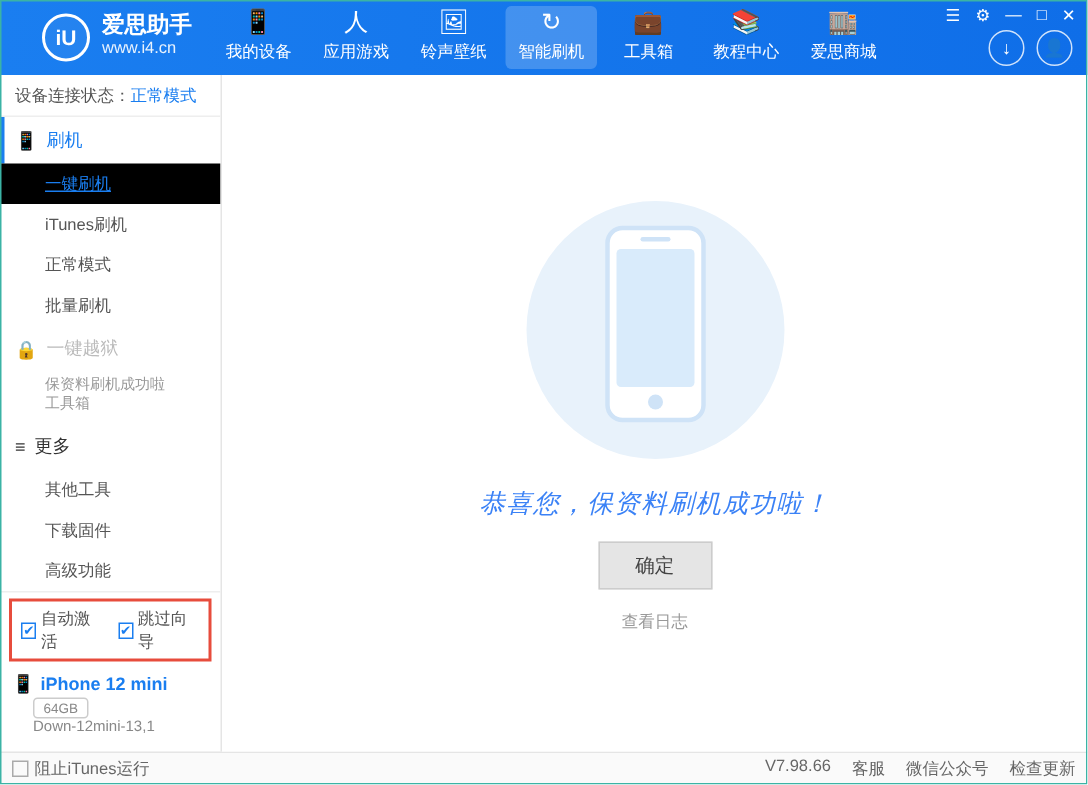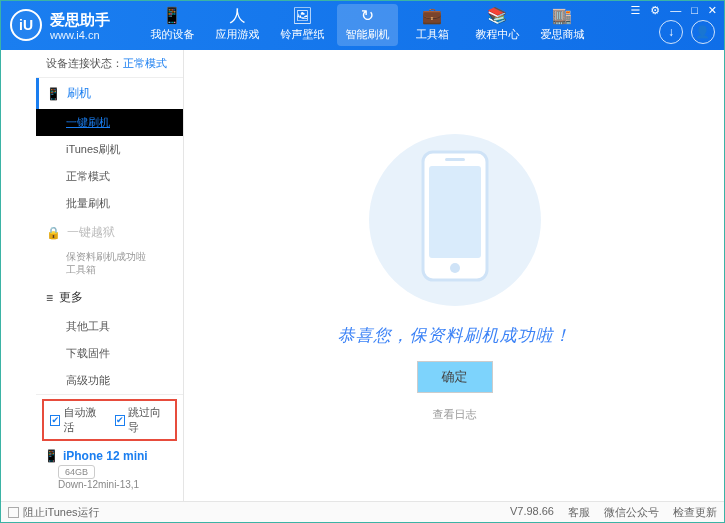--- a/index.html
+++ b/index.html
@@ -5,21 +5,21 @@
 * { margin: 0; padding: 0; box-sizing: border-box; font-family: "Microsoft YaHei", Arial, sans-serif; }
 body { background: #fff; width: 725px; height: 523px; overflow: hidden; position: relative; }
 
 .titlebar {
   height: 50px;
   background: linear-gradient(90deg, #1a7ef0 0%, #0f6ee8 100%);
   display: flex;
   align-items: center;
   color: #fff;
 }
-.logo-wrap { display: flex; align-items: flex-end; padding: 0 12px 0 10px; min-width: 140px; }
+.logo-wrap { display: flex; align-items: flex-start; padding: 0 12px 0 28px; min-width: 140px; }
 .logo-circle {
   width: 32px; height: 32px; border-radius: 50%;
   border: 2px solid #fff; display: flex; align-items: center; justify-content: center;
   font-weight: bold; font-size: 14px; margin-right: 8px;
   background: rgba(255,255,255,0.05);
 }
 .logo-text { display: flex; flex-direction: column; line-height: 1.1; }
 .logo-name { font-size: 15px; font-weight: bold; }
 .logo-url { font-size: 11px; opacity: 0.9; }
 
@@ -30,21 +30,21 @@
 }
 .nav-item.active { background: rgba(255,255,255,0.2); border-radius: 4px; margin: 4px 2px; width: 61px; height: 42px; }
 .nav-icon { font-size: 16px; line-height: 1; }
 
 .sys-controls { position: absolute; top: 4px; right: 6px; display: flex; gap: 6px; font-size: 11px; color: #fff; }
 .sys-ctrl { cursor: pointer; padding: 0 2px; }
 
 .right-circles { position: absolute; right: 10px; top: 20px; display: flex; gap: 8px; }
 .circle-btn { width: 24px; height: 24px; border: 1.5px solid rgba(255,255,255,0.8); border-radius: 50%; display: flex; align-items: center; justify-content: center; font-size: 12px; cursor: pointer; }
 
-.body-wrap { display: flex; height: calc(100% - 50px - 22px); margin-left: 36px; }
+.body-wrap { display: flex; height: calc(100% - 50px - 22px); }
 .sidebar { width: 148px; border-right: 1px solid #e5e5e5; font-size: 12px; color: #555; overflow: hidden; }
 .conn-status { padding: 6px 10px; font-size: 11px; border-bottom: 1px solid #eee; }
 .conn-mode { color: #1a7ef0; }
 
 .side-section-hdr { display: flex; align-items: center; gap: 6px; padding: 7px 10px; font-size: 12px; color: #333; }
 .side-section-hdr.blue { color: #1a7ef0; border-left: 3px solid #1a7ef0; padding-left: 7px; }
 .side-item { padding: 6px 10px 6px 30px; font-size: 11px; color: #555; cursor: pointer; }
 .side-item.active { background: #000000; color: #1a7ef0; text-decoration: underline; }
 .side-note { font-size: 10px; color: #999; padding: 2px 10px 6px 30px; line-height: 1.3; }
 
@@ -72,21 +72,21 @@
 }
 .ribbon-body::before, .ribbon-body::after {
   content: ""; position: absolute; top: 8px; width: 0; height: 0;
   border-top: 14px solid transparent; border-bottom: 14px solid transparent;
 }
 .ribbon-body::before { left: -16px; border-right: 16px solid #e0ad2e; }
 .ribbon-body::after { right: -16px; border-left: 16px solid #e0ad2e; }
 
 .success-msg { font-size: 17px; color: #3b82f6; letter-spacing: 1px; font-style: italic; }
 .confirm-btn {
-  border: 1px solid #ccc; background: #7dd3fc; padding: 6px 24px; font-size: 13px; color: #444; cursor: pointer;
+  border: 1px solid #ccc; background: #e5e5e5; padding: 6px 24px; font-size: 13px; color: #444; cursor: pointer;
 }
 .log-link { color: #999; font-size: 11px; cursor: pointer; }
 
 .footer {
   height: 22px; border-top: 1px solid #e5e5e5; background: #fafafa;
   display: flex; align-items: center; font-size: 11px; color: #666; padding: 0 8px; gap: 24px;
 }
 .footer-left { display: flex; align-items: center; gap: 4px; flex: 1; }
 .footer-chk { width: 11px; height: 11px; border: 1px solid #aaa; display: inline-block; }
 .footer-right { display: flex; gap: 14px; }

